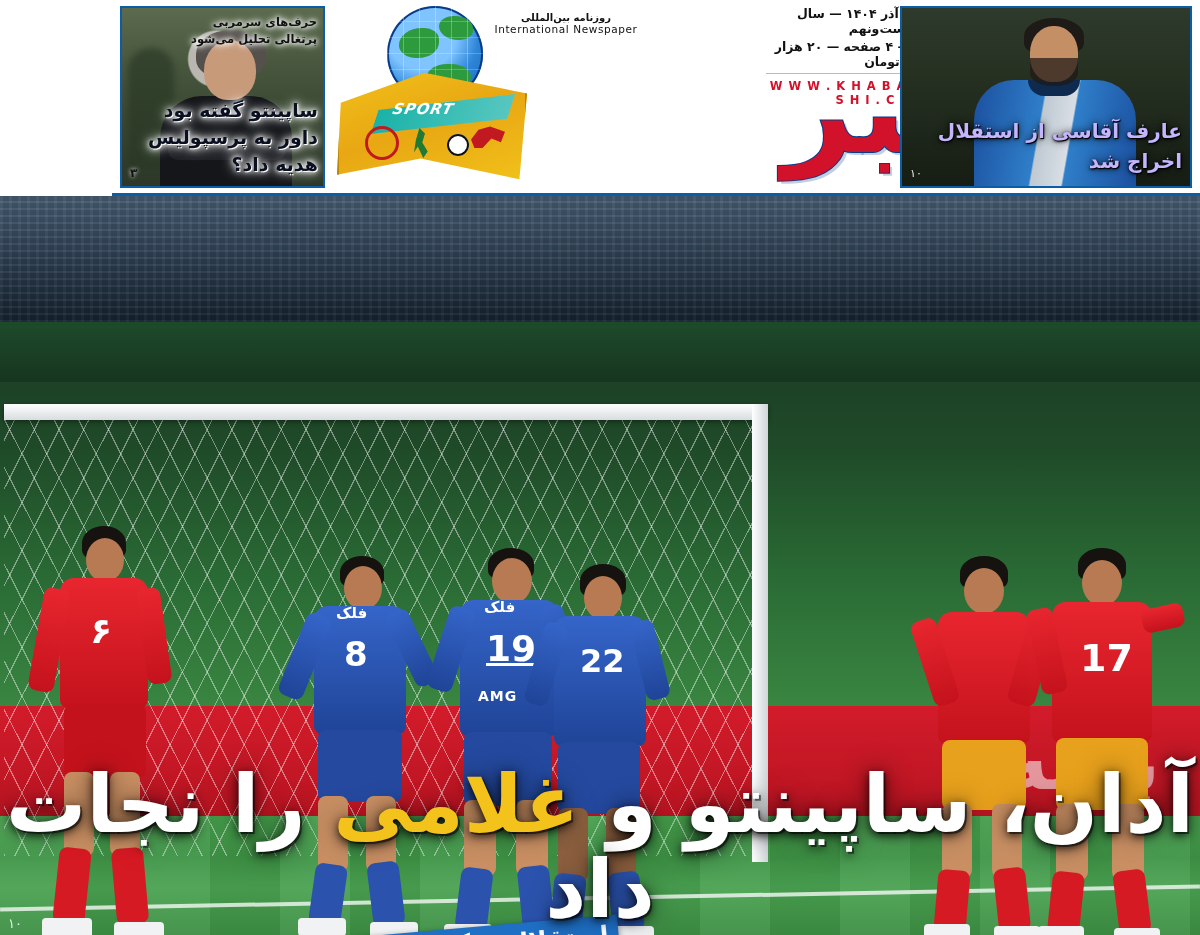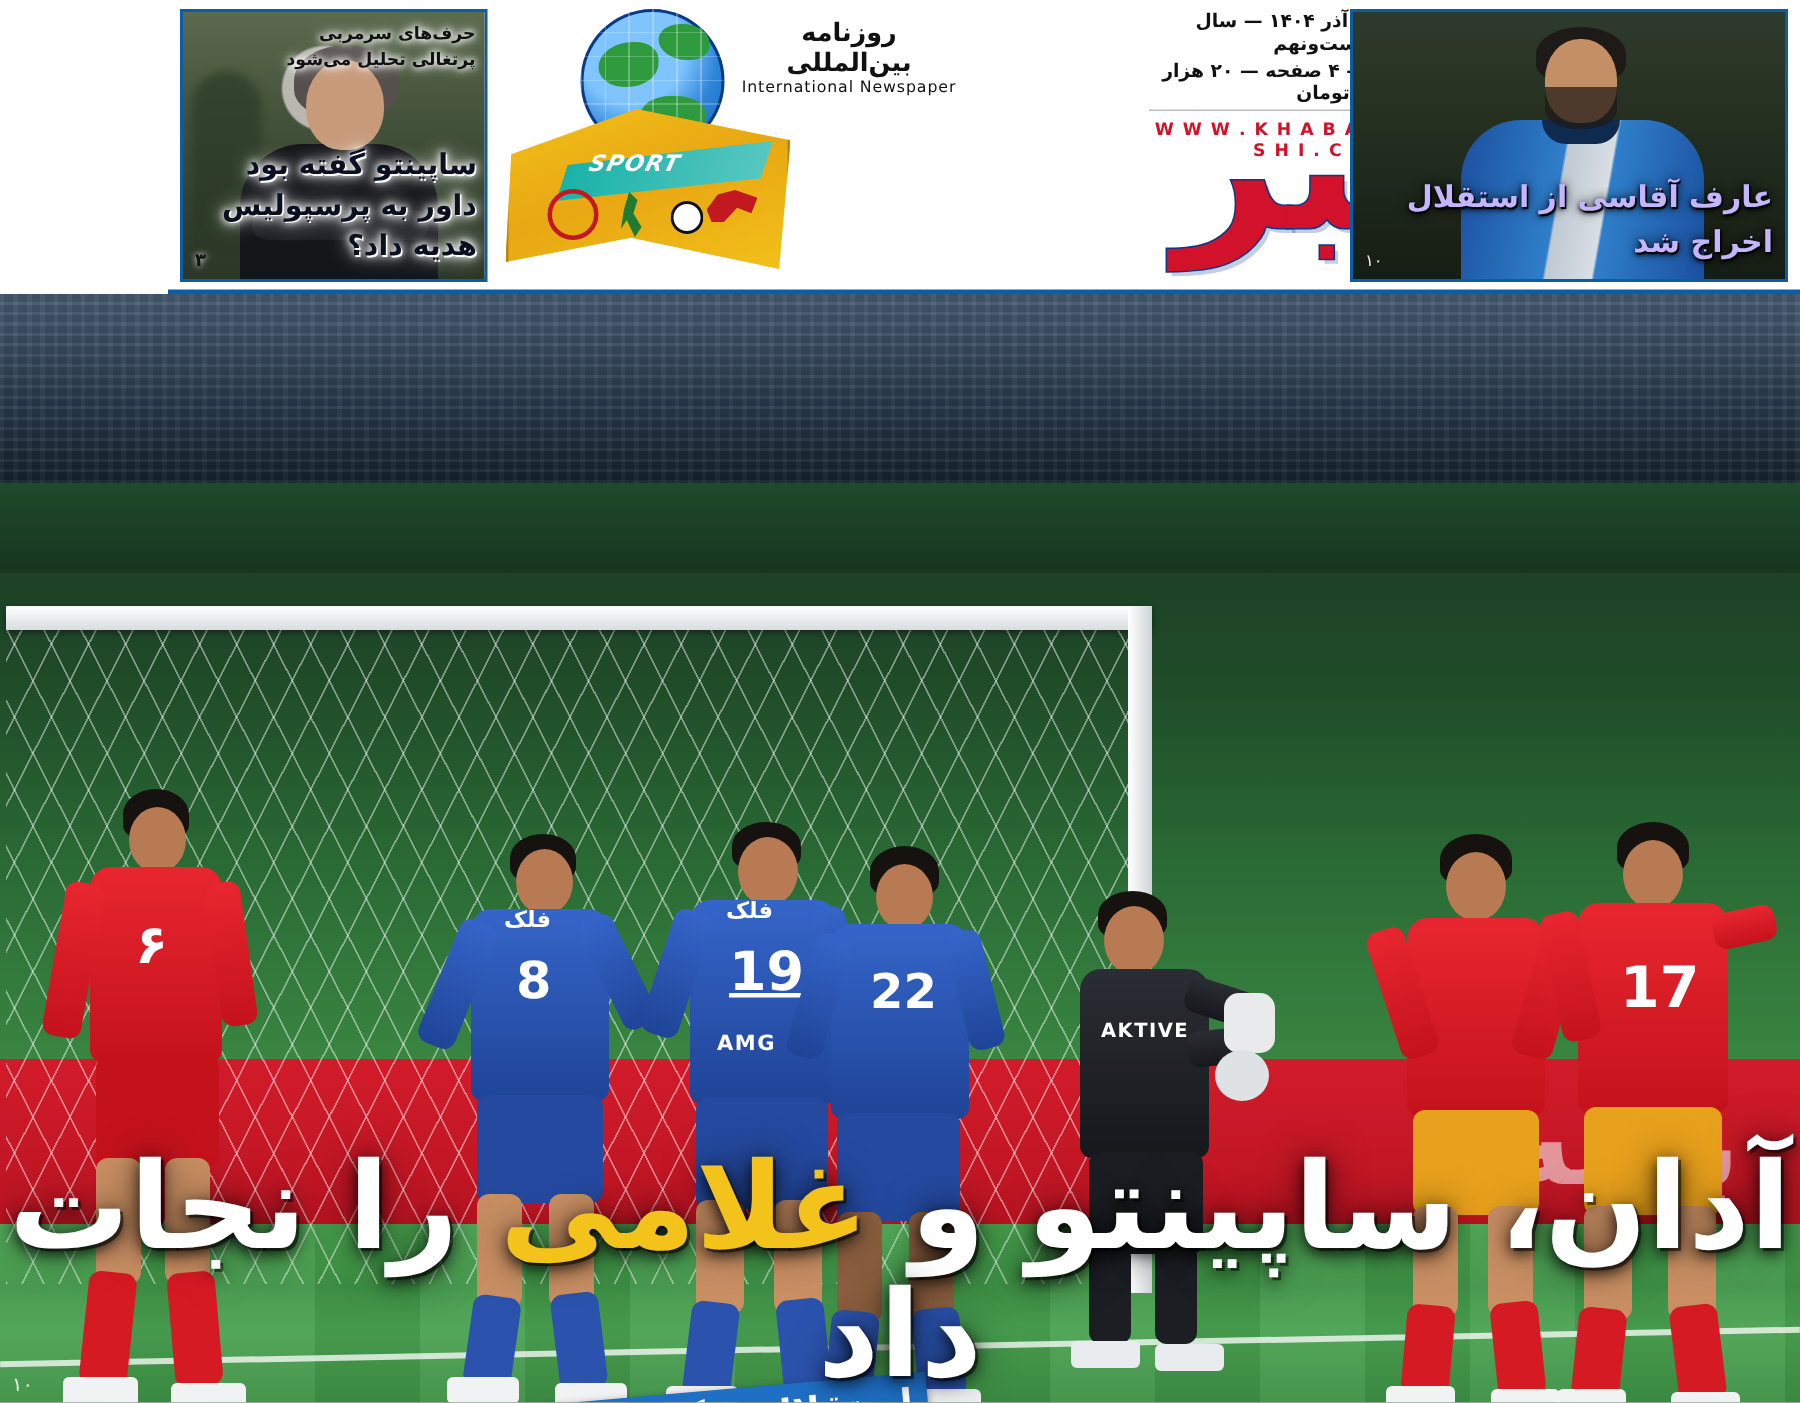--- a/index.html
+++ b/index.html
@@ -238,21 +238,21 @@
   }
   .meta-rule { height: 1px; background: #bbb; margin: 4px 0; }
 
   .sportnews {
     position: absolute;
     left: 166px; top: 12px;
     width: 150px;
     text-align: center;
     direction: rtl;
   }
-  .sportnews .intl-fa { font-size: 17px; font-weight: 700; color: #111; }
+  .sportnews .intl-fa { font-size: 10px; font-weight: 700; color: #111; }
   .sportnews .sn-main {
     font-size: 27px; font-weight: 900; color: #0a3a86;
     direction: ltr; letter-spacing: .5px; line-height: 1.05;
   }
   .sportnews .sn-sub {
     font-size: 10.5px; color: #111; direction: ltr; letter-spacing: .6px;
   }
 
   
   .emblem {
@@ -614,35 +614,20 @@
       <div class="arm blue" style="left:104px; top:56px; width:24px; height:80px; transform:rotate(-14deg);"></div>
       <div class="leg shorts-blue" style="left:24px; top:178px; width:82px; height:72px;"></div>
       <div class="leg" style="left:24px; top:244px; width:30px; height:74px; background:#8b5f3f;"></div>
       <div class="leg" style="left:72px; top:244px; width:30px; height:74px; background:#8b5f3f;"></div>
       <div class="leg socks-blue" style="left:18px; top:310px; width:32px; height:58px; transform:rotate(6deg);"></div>
       <div class="leg socks-blue" style="left:76px; top:308px; width:32px; height:60px; transform:rotate(-6deg);"></div>
       <div class="shoe" style="left:6px; top:360px; width:46px; height:18px;"></div>
       <div class="shoe" style="left:74px; top:362px; width:46px; height:18px;"></div>
     </div>
 
-    <div class="player" style="left:706px; top:398px; width:130px; height:340px;">
-      <div class="hair" style="left:26px; top:0; width:46px; height:32px;"></div>
-      <div class="head" style="left:30px; top:10px; width:40px; height:46px;"></div>
-      <div class="torso black" style="left:14px; top:52px; width:86px; height:126px;"></div>
-      <div class="num" style="left:28px; top:86px; font-size:13px; letter-spacing:1px;">AKTIVE</div>
-      <div class="arm black" style="left:84px; top:62px; width:46px; height:24px; transform:rotate(18deg);"></div>
-      <div class="arm black" style="left:86px; top:92px; width:44px; height:24px; transform:rotate(-6deg);"></div>
-      <div style="position:absolute; left:110px; top:68px; width:34px; height:40px; background:#e8eaec; border-radius:10px;"></div>
-      <div style="position:absolute; left:104px; top:106px; width:36px; height:34px; background:#dfe2e5; border-radius:50%;"></div>
-      <div class="leg" style="left:20px; top:174px; width:76px; height:68px; background:#1b1e23;"></div>
-      <div class="leg" style="left:20px; top:236px; width:28px; height:66px; background:#1b1e23;"></div>
-      <div class="leg" style="left:64px; top:236px; width:28px; height:66px; background:#1b1e23;"></div>
-      <div class="shoe" style="left:8px; top:300px; width:46px; height:18px; background:#e9ecef;"></div>
-      <div class="shoe" style="left:64px; top:302px; width:46px; height:18px; background:#e9ecef;"></div>
-    </div>
 
     <div class="player" style="left:918px; top:360px; width:130px; height:400px;">
       <div class="hair" style="left:42px; top:0; width:48px; height:34px;"></div>
       <div class="head" style="left:46px; top:12px; width:40px; height:46px;"></div>
       <div class="torso red" style="left:20px; top:56px; width:92px; height:132px;"></div>
       <div class="arm red" style="left:4px; top:62px; width:26px; height:88px; transform:rotate(-18deg);"></div>
       <div class="arm red" style="left:100px; top:60px; width:28px; height:90px; transform:rotate(16deg);"></div>
       <div class="leg" style="left:24px; top:184px; width:84px; height:70px; background:#e8a11c;"></div>
       <div class="leg" style="left:24px; top:248px; width:30px; height:74px; background:#c98f63;"></div>
       <div class="leg" style="left:74px; top:248px; width:30px; height:74px; background:#c98f63;"></div>

